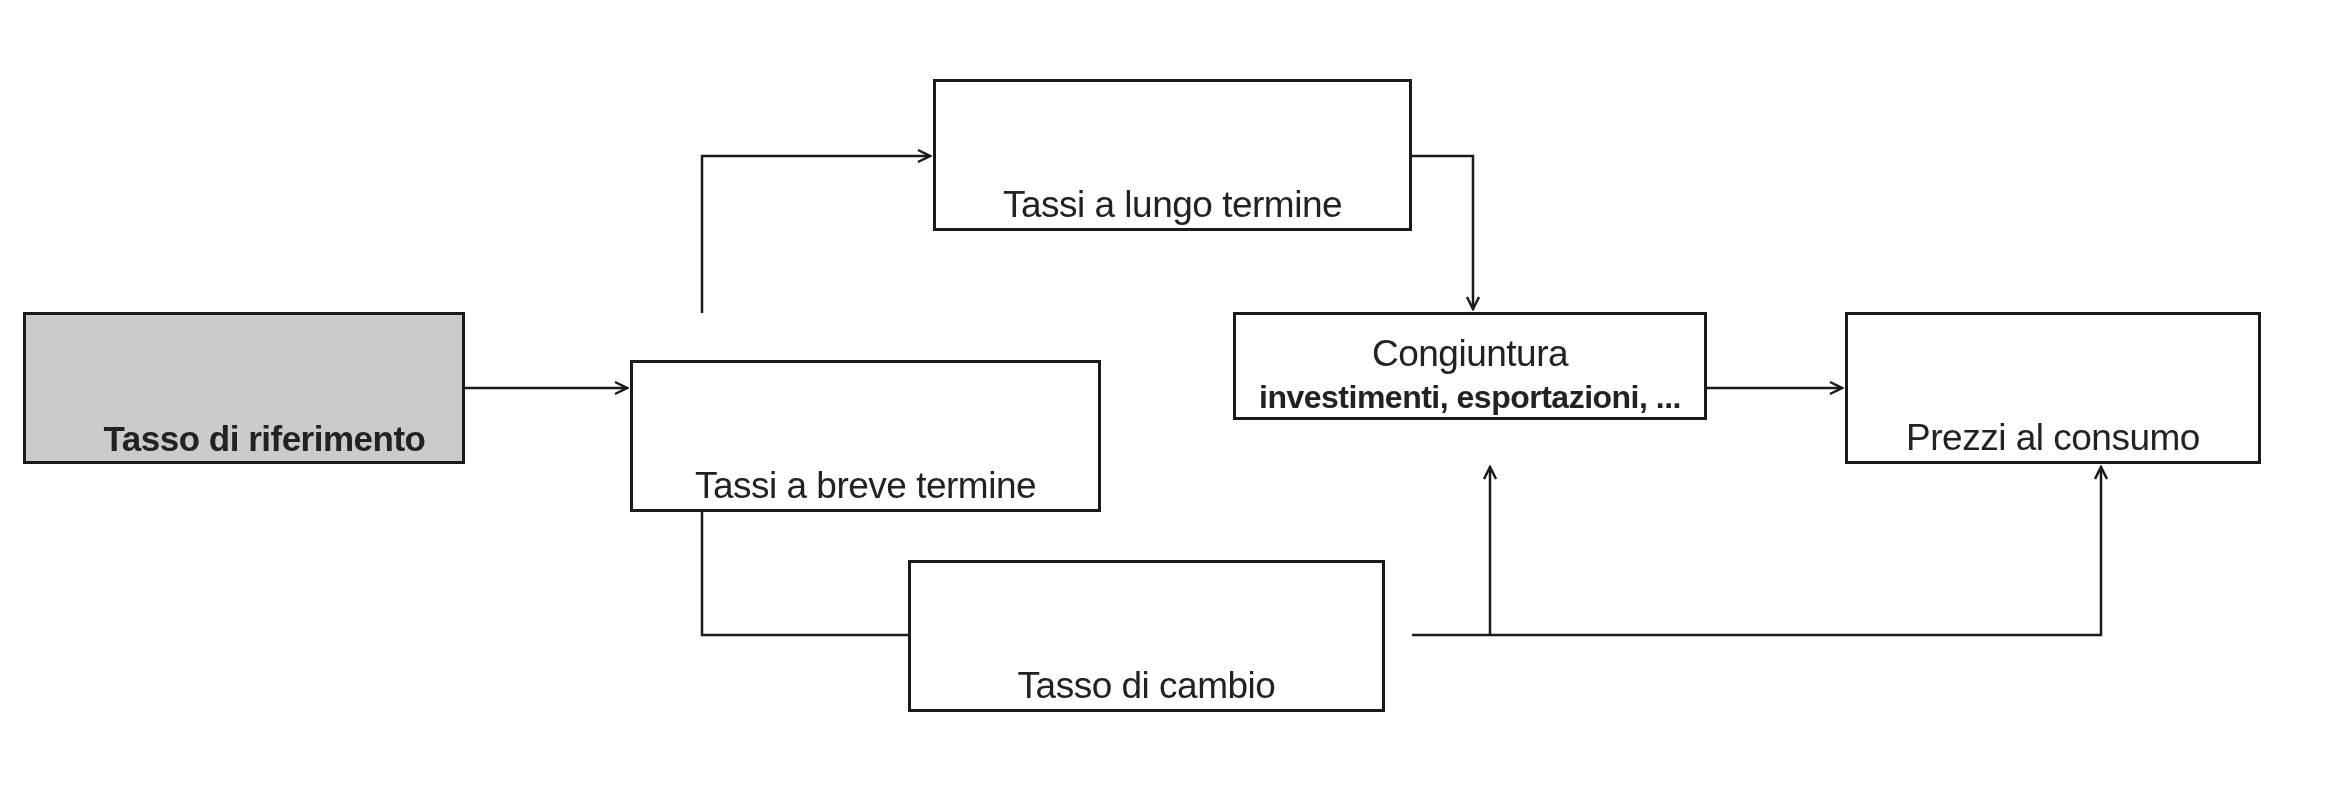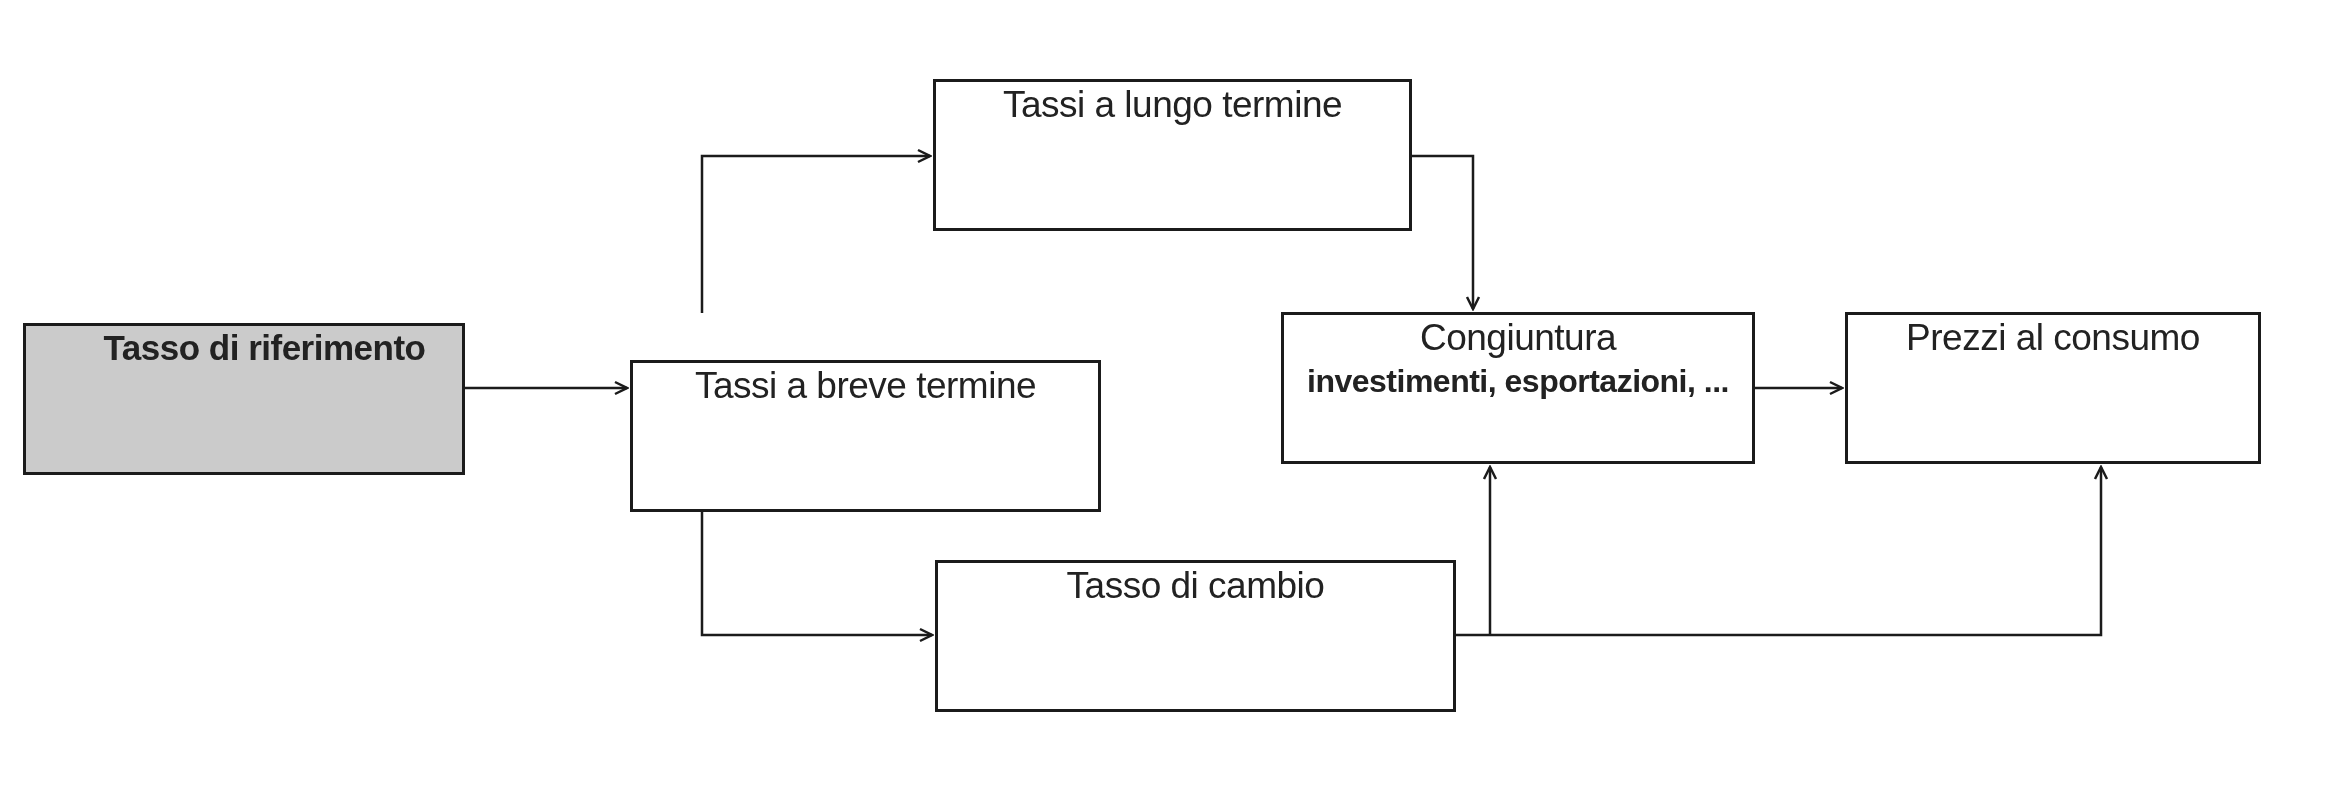--- a/index.html
+++ b/index.html
@@ -13,40 +13,40 @@
   }
   svg.wires { position: absolute; left: 0; top: 0; width: 2349px; height: 789px; }
   .node {
     position: absolute;
     box-sizing: border-box;
     border: 3px solid #1b1b1b;
     background: #ffffff;
     display: flex;
     flex-direction: column;
     align-items: center;
-    justify-content: flex-start;
+    justify-content: flex-end;
     text-align: center;
     color: #222222;
     font-size: 37px;
     letter-spacing: -0.5px;
     line-height: 1.25;
   }
   .node.highlight {
     background: #cbcbcb;
     border-color: #1b1b1b;
     font-weight: bold;
     font-size: 35px;
   }
   .node .sublabel { font-size: 32px; font-weight: bold; }
   
-  #node-riferimento { left: 23px;   top: 323px; width: 442px; height: 152px; padding-left: 41px; }
+  #node-riferimento { left: 23px;   top: 312px; width: 442px; height: 152px; padding-left: 41px; }
   #node-breve       { left: 630px;  top: 312px; width: 471px; height: 152px; margin-top: 48px; }
   #node-lungo       { left: 933px;  top: 79px;  width: 479px; height: 152px; }
-  #node-cambio      { left: 935px;  top: 560px; width: 521px; height: 152px; }
-  #node-congiuntura { left: 1281px; top: 312px; width: 474px; height: 152px; }
+  #node-cambio      { left: 908px;  top: 560px; width: 477px; height: 152px; }
+  #node-congiuntura { left: 1233px; top: 312px; width: 474px; height: 108px; }
   #node-prezzi      { left: 1845px; top: 312px; width: 416px; height: 152px; }
 </style>
 </head>
 <body>
 
 <div id="stage">
 
   <svg class="wires" viewBox="0 0 2349 789" xmlns="http://www.w3.org/2000/svg">
     <defs>
       <marker id="arr" viewBox="0 0 16 16" refX="14" refY="8" markerWidth="16" markerHeight="16" markerUnits="userSpaceOnUse" orient="auto-start-reverse">

